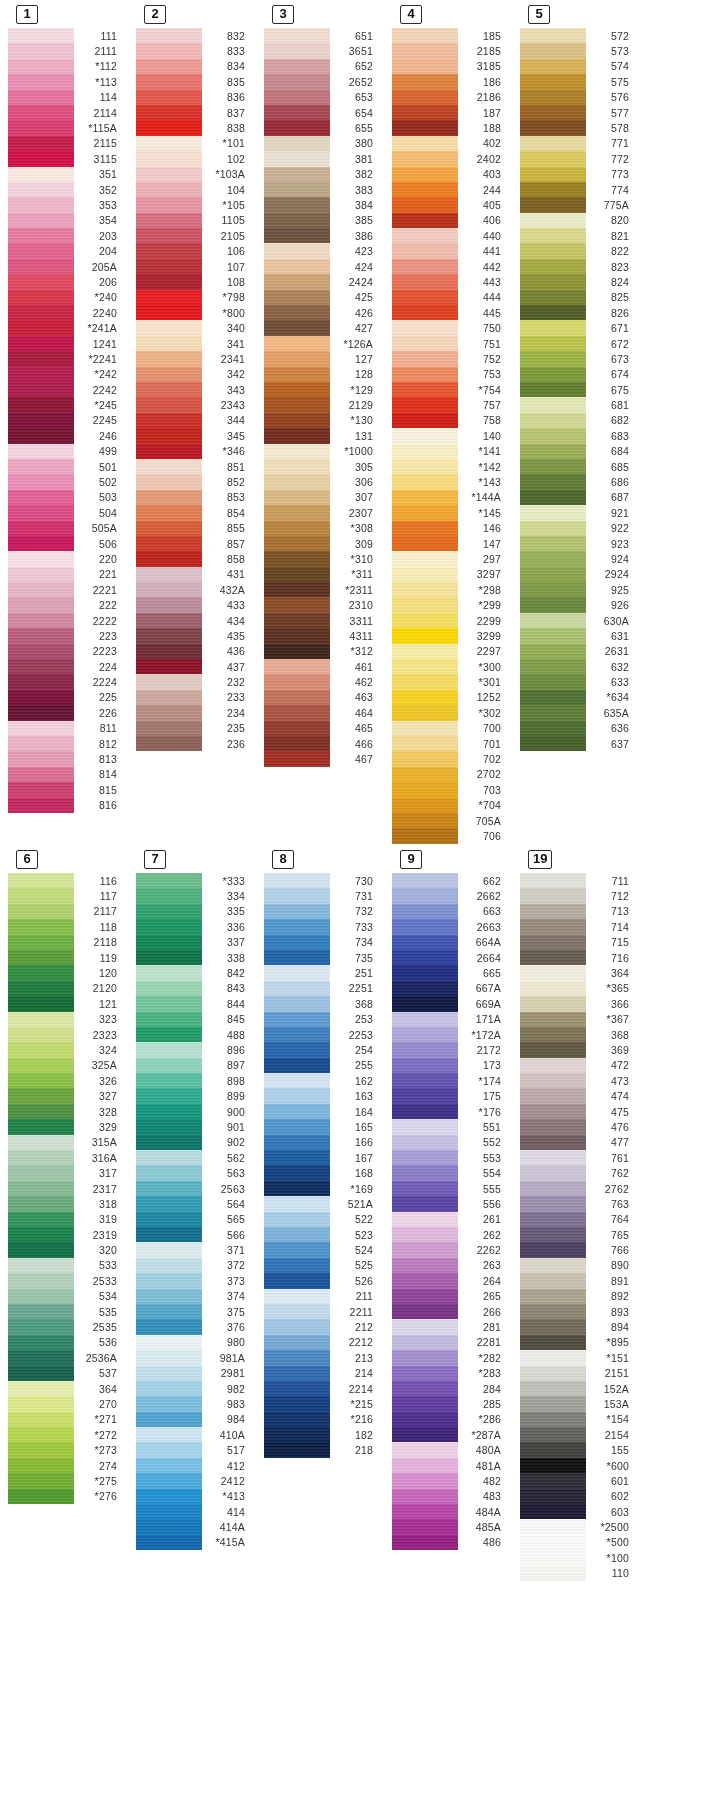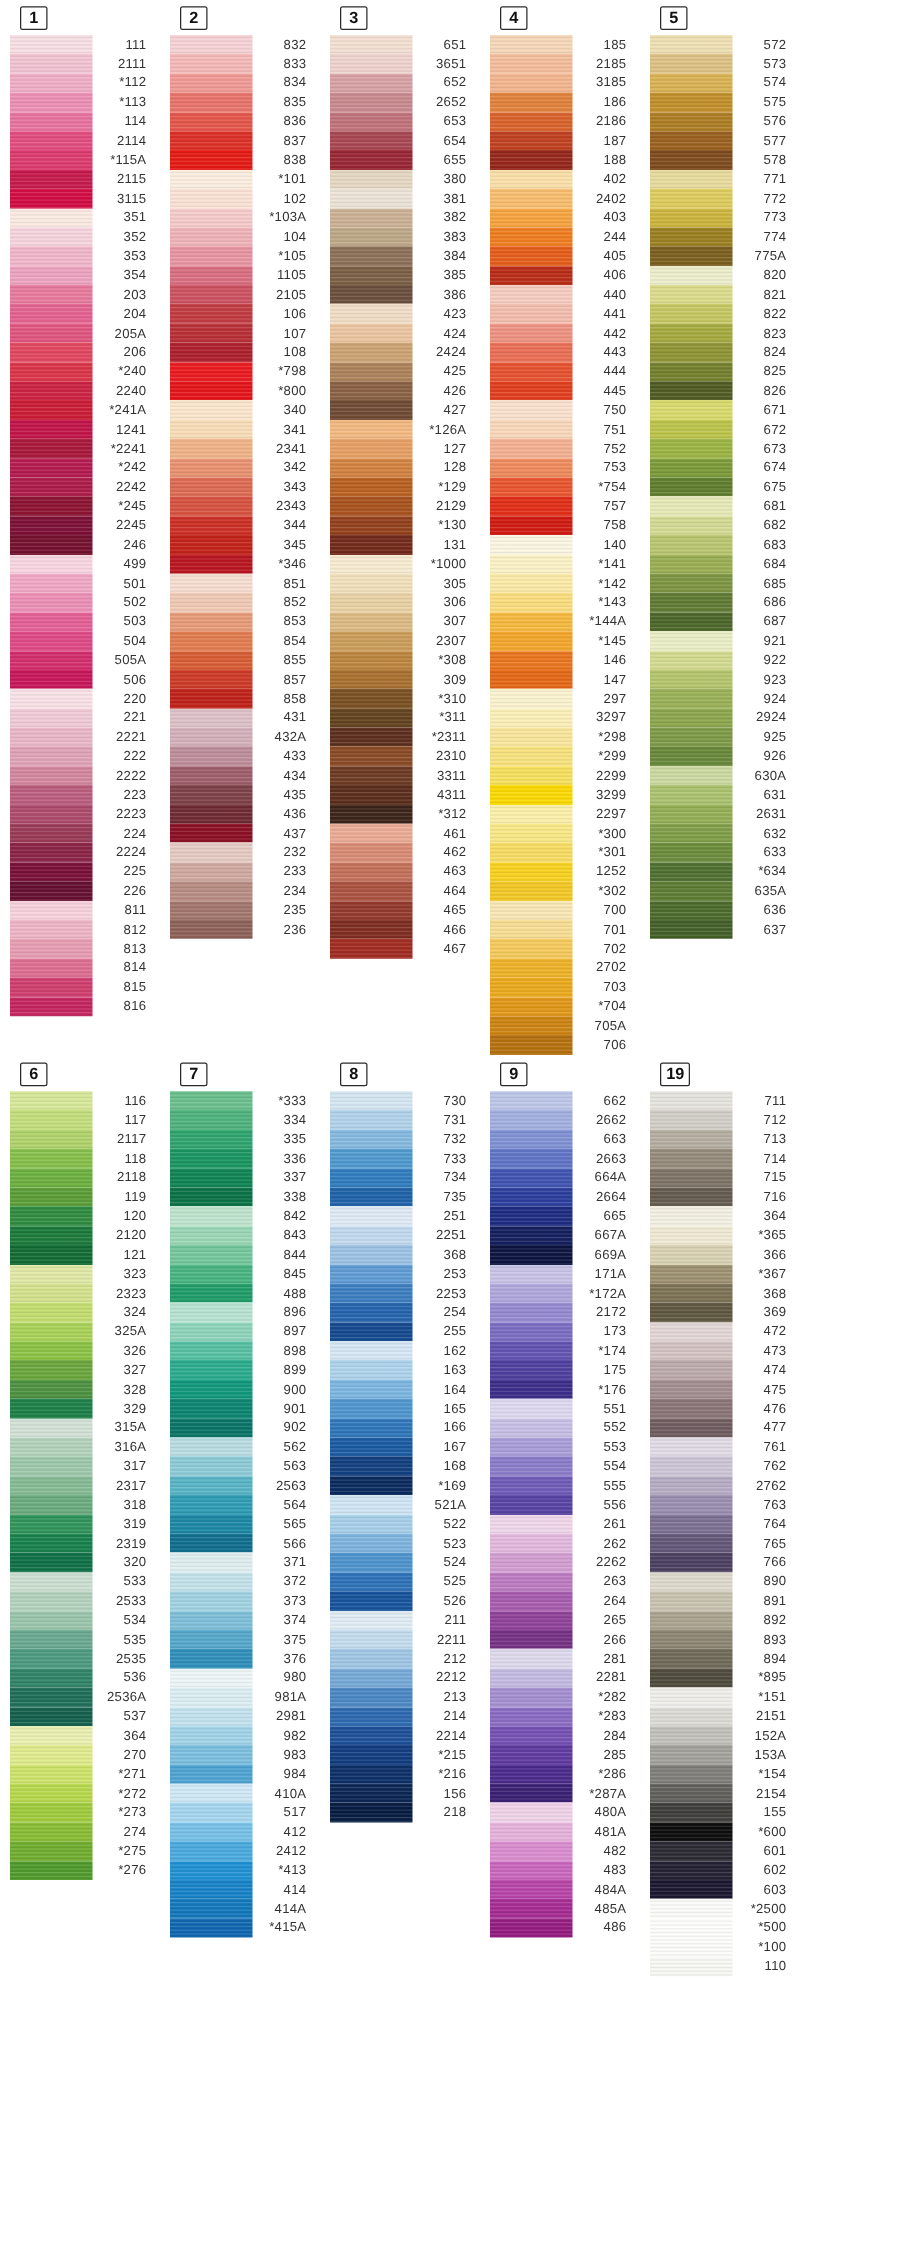--- a/index.html
+++ b/index.html
@@ -1598,21 +1598,21 @@
           <div class="row">
             <div class="sw" style="background: rgb(17, 60, 128);"></div>
             <div class="lbl">*215</div>
           </div>
           <div class="row">
             <div class="sw" style="background: rgb(13, 48, 105);"></div>
             <div class="lbl">*216</div>
           </div>
           <div class="row">
             <div class="sw" style="background: rgb(10, 38, 84);"></div>
-            <div class="lbl">156</div>
+            <div class="lbl">182</div>
           </div>
           <div class="row">
             <div class="sw" style="background: rgb(7, 28, 66);"></div>
             <div class="lbl">218</div>
           </div>
         </div>
       </div>
       <div class="col">
         <div class="badge-wrap">
           <span class="badge">9</span>

